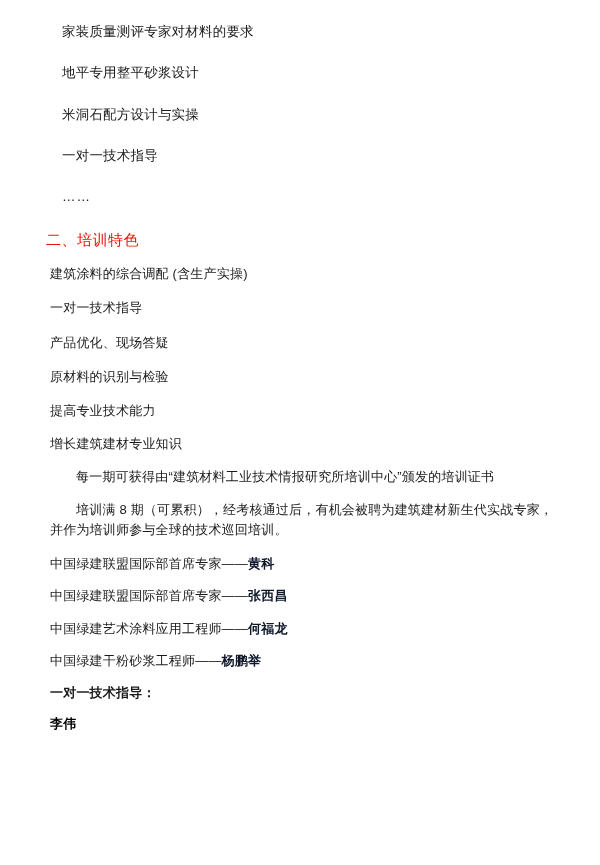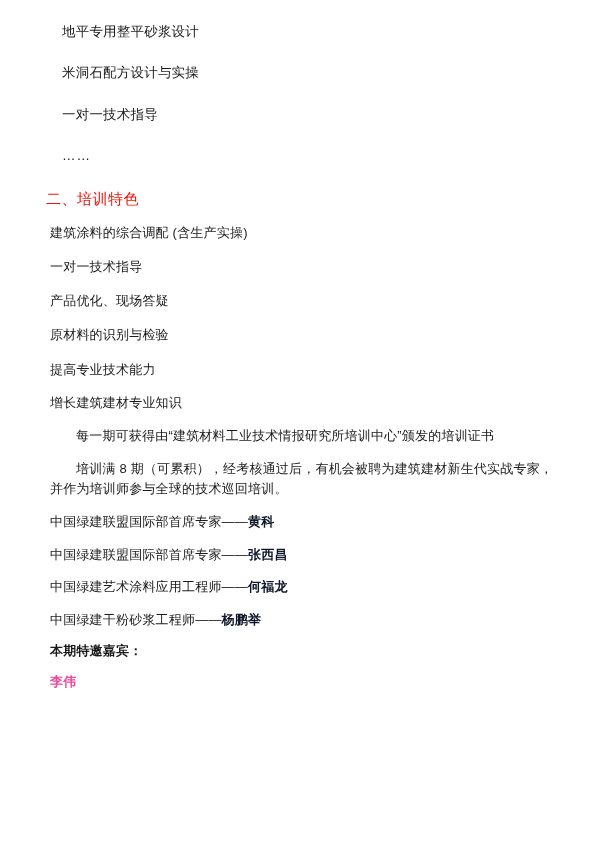--- a/index.html
+++ b/index.html
@@ -72,21 +72,21 @@
     font-size: 13px;
     font-weight: bold;
     color: #1a1a1a;
     margin: 0 0 13px 0;
     padding-left: 4px;
     letter-spacing: 0.2px;
   }
   .guest-name {
     font-size: 13px;
     font-weight: bold;
-    color: #ec4899;
+    color: #000000;
     margin: 2px 0 13px 0;
     padding-left: 4px;
     letter-spacing: 0.2px;
   }
   .section-block {
     margin-bottom: 0;
   }
   .list-group {
     margin-bottom: 0;
   }
@@ -96,20 +96,21 @@
   .gain-list .body-line {
     margin-bottom: 13px;
   }
 </style>
 </head>
 <body>
 
 <div class="page">
 
   <div class="list-group">
+    <p class="bullet-item">家装质量测评专家对材料的要求</p>
     <p class="bullet-item">地平专用整平砂浆设计</p>
     <p class="bullet-item">米洞石配方设计与实操</p>
     <p class="bullet-item">一对一技术指导</p>
     <p class="bullet-item dots">……</p>
   </div>
 
   <div class="section-block">
     <h2 class="section-heading heading-gap-top">二、培训特色</h2>
     <div class="feature-list">
       <p class="body-line">建筑涂料的综合调配 (含生产实操)</p>
@@ -136,18 +137,18 @@
     <p class="team-line">
       <span>中国绿建联盟国际部首席专家——</span><span class="name-red">张西昌</span>
     </p>
     <p class="team-line">
       <span>中国绿建艺术涂料应用工程师——</span><span class="name-red">何福龙</span>
     </p>
     <p class="team-line">
       <span>中国绿建干粉砂浆工程师——</span><span class="name-red">杨鹏举</span>
     </p>
 
-    <p class="guest-label">本期特邀嘉宾：</p>
+    <p class="guest-label">一对一技术指导：</p>
     <p class="guest-name">李伟</p>
 
   </div>
 
 </div>
 
 </body></html>

